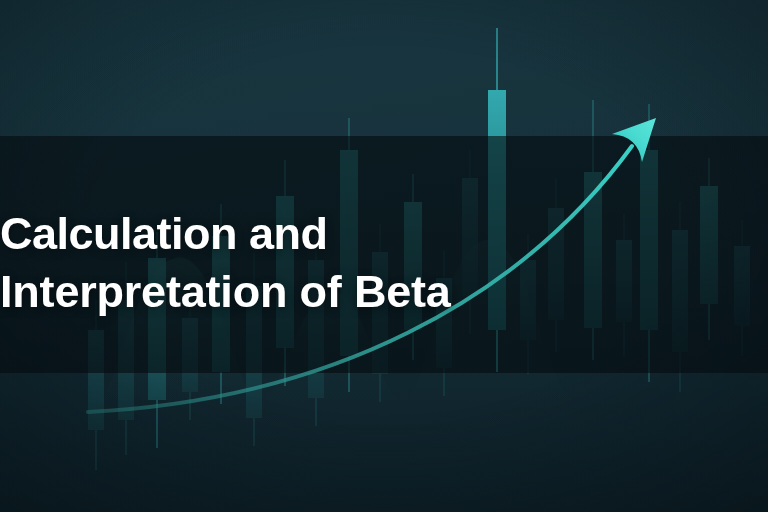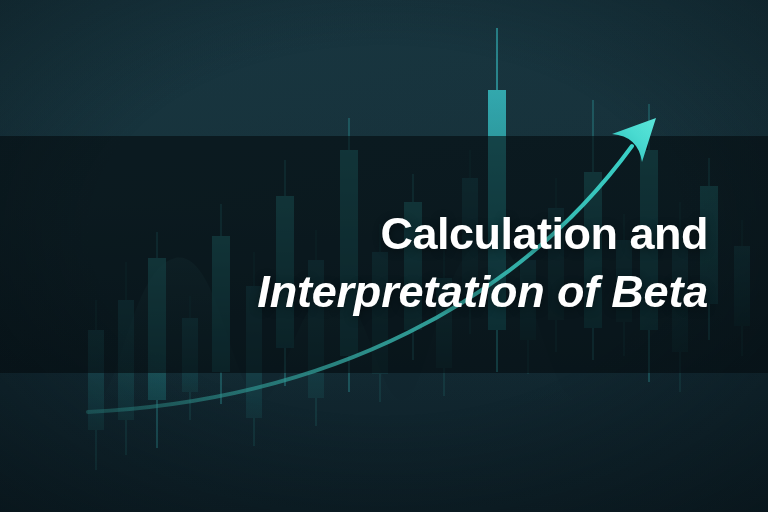--- a/index.html
+++ b/index.html
@@ -53,34 +53,34 @@
     height: 237px;
     background: rgba(3,10,13,0.60);
   }
 
   
   #headline {
     position: absolute;
     left: 0;
     top: 205px;
     width: 708px;
-    text-align: right;
+    text-align: left;
     color: #ffffff;
     font-weight: 700;
     font-size: 45px;
     line-height: 58px;
     letter-spacing: -0.5px;
     text-shadow: 0 2px 10px rgba(0,0,0,0.45);
     z-index: 12;
   }
   #headline .ln {
     display: block;
     white-space: nowrap;
   }
-  #headline .ln2 { letter-spacing: -0.2px; font-style: italic; }
+  #headline .ln2 { letter-spacing: -0.2px; }
 </style>
 </head>
 <body>
 
 <div id="stage">
 
   <div id="bg-base"></div>
 
   <svg class="bell" width="768" height="512" viewBox="0 0 768 512" style="left:0;top:0;">
     <defs>

